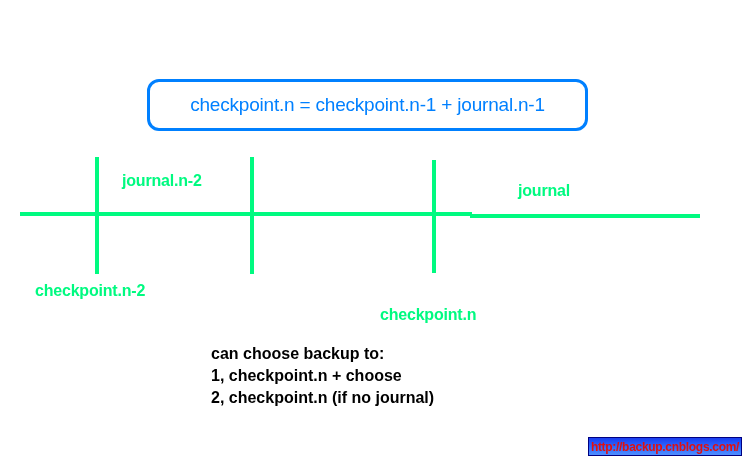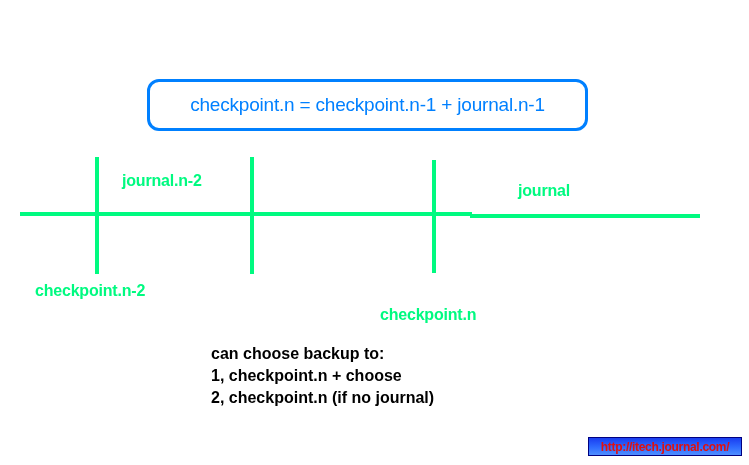--- a/index.html
+++ b/index.html
@@ -121,16 +121,16 @@
   <div class="green-label" style="left:35px; top:282px;">checkpoint.n-2</div>
   <div class="green-label" style="left:380px; top:285px;margin-top:21px;">checkpoint.n</div>
 
   <div id="note">
     <div>can choose backup to:</div>
     <div>1, checkpoint.n + choose</div>
     <div>2, checkpoint.n (if no journal)</div>
   </div>
 
   <div id="watermark">
-    <span id="watermark-text">http://itech.journal.com/</span>
+    <span id="watermark-text">http://backup.cnblogs.com/</span>
   </div>
 
 </div>
 
 </body></html>

